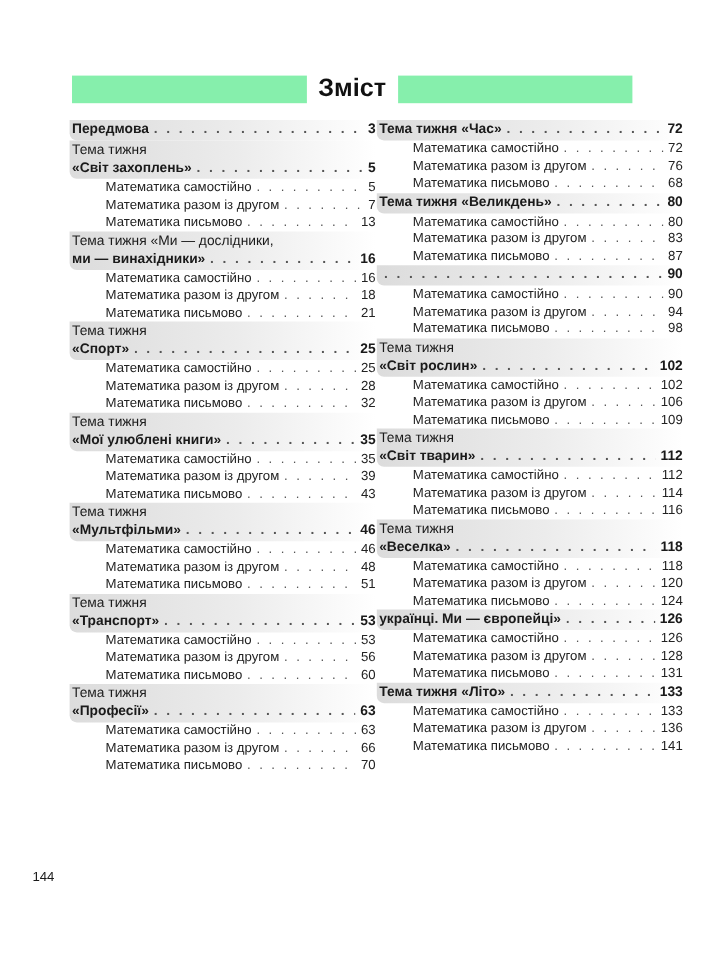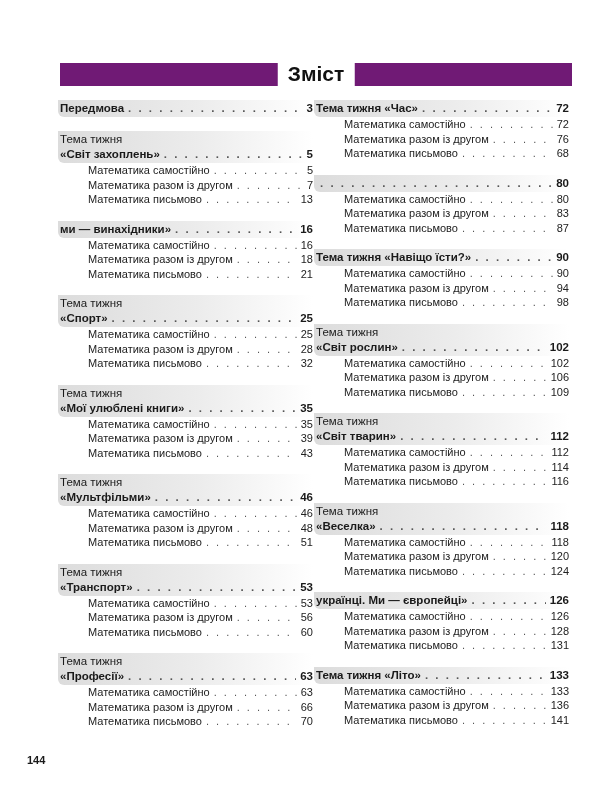--- a/index.html
+++ b/index.html
@@ -1,37 +1,37 @@
 <!DOCTYPE html>
 <html><head>
 <meta charset="utf-8">
 <style>
   html, body { margin: 0; padding: 0; background: #ffffff; }
   body { width: 600px; height: 800px; position: relative; overflow: hidden;
          font-family: "Liberation Sans", "DejaVu Sans", sans-serif; color: #1a1a1a; }
-  .title-bar { position: absolute; left: 60px; top: 63px; width: 512px; height: 23px;
-               background: #701a75; }
+  .title-bar { position: absolute; left: 60px; top: 63px; width: 467px; height: 23px;
+               background: #86efac; }
   .title-bar .title { position: absolute; left: 50%; transform: translateX(-50%); top: -4px;
                       background: #ffffff; padding: 0 10px; font-weight: bold; font-size: 21px;
                       line-height: 30px; color: #111; }
   .col { position: absolute; top: 100px; width: 255px; }
   .col.left { left: 58px; }
   .col.right { left: 314px; }
-  .section { margin-bottom: 14px; }
+  .section { }
   .hdr { background: linear-gradient(to right, #dcdcdc 0%, #ececec 55%, #ffffff 100%);
          border-radius: 0 0 0 6px; padding: 1px 0 1px 2px; }
   .row { display: flex; align-items: baseline; font-size: 11.5px; line-height: 15px; white-space: nowrap; }
   .row .lbl { flex: 0 0 auto; }
   .row .dots { flex: 1 1 auto; overflow: hidden; margin: 0 4px; color: #555; letter-spacing: 2px; }
   .row .dots::before { content: ". . . . . . . . . . . . . . . . . . . . . . . . . . . . . . . . . . . . . . . . . . . . . ."; }
   .row .pg { flex: 0 0 auto; text-align: right; }
   .row.b { font-weight: bold; font-size: 11.5px; }
   .hline { font-weight: normal; font-size: 11.5px; line-height: 15px; white-space: nowrap; }
   .row.sub { padding-left: 30px; font-size: 11px; line-height: 14.5px; color: #222; }
-  .page-number { position: absolute; left: 27px; top: 754px; font-weight: bold; font-size: 11px; }
+  .page-number { position: absolute; left: 27px; top: 725px; font-weight: normal; font-size: 11px; }
 </style>
 </head>
 <body>
 
 <div class="title-bar">
   <span class="title">Зміст</span>
 </div>
 
 <div class="col left" id="col-left">
     <div class="section">
@@ -63,20 +63,21 @@
         <span class="pg">7</span>
       </div>
       <div class="row sub">
         <span class="lbl">Математика письмово</span>
         <span class="dots"></span>
         <span class="pg">13</span>
       </div>
     </div>
     <div class="section">
       <div class="hdr">
+        <div class="hline">Тема тижня «Ми — дослідники,</div>
         <div class="row b">
           <span class="lbl">ми — винахідники»</span>
           <span class="dots"></span>
           <span class="pg">16</span>
         </div>
       </div>
       <div class="row sub">
         <span class="lbl">Математика самостійно</span>
         <span class="dots"></span>
         <span class="pg">16</span>
@@ -239,20 +240,21 @@
       </div>
       <div class="row sub">
         <span class="lbl">Математика письмово</span>
         <span class="dots"></span>
         <span class="pg">68</span>
       </div>
     </div>
     <div class="section">
       <div class="hdr">
         <div class="row b">
+          <span class="lbl">Тема тижня «Великдень»</span>
           <span class="dots"></span>
           <span class="pg">80</span>
         </div>
       </div>
       <div class="row sub">
         <span class="lbl">Математика самостійно</span>
         <span class="dots"></span>
         <span class="pg">80</span>
       </div>
       <div class="row sub">
@@ -262,21 +264,20 @@
       </div>
       <div class="row sub">
         <span class="lbl">Математика письмово</span>
         <span class="dots"></span>
         <span class="pg">87</span>
       </div>
     </div>
     <div class="section">
       <div class="hdr">
         <div class="row b">
-          <span class="lbl">Тема тижня «Навіщо їсти?»</span>
           <span class="dots"></span>
           <span class="pg">90</span>
         </div>
       </div>
       <div class="row sub">
         <span class="lbl">Математика самостійно</span>
         <span class="dots"></span>
         <span class="pg">90</span>
       </div>
       <div class="row sub">

